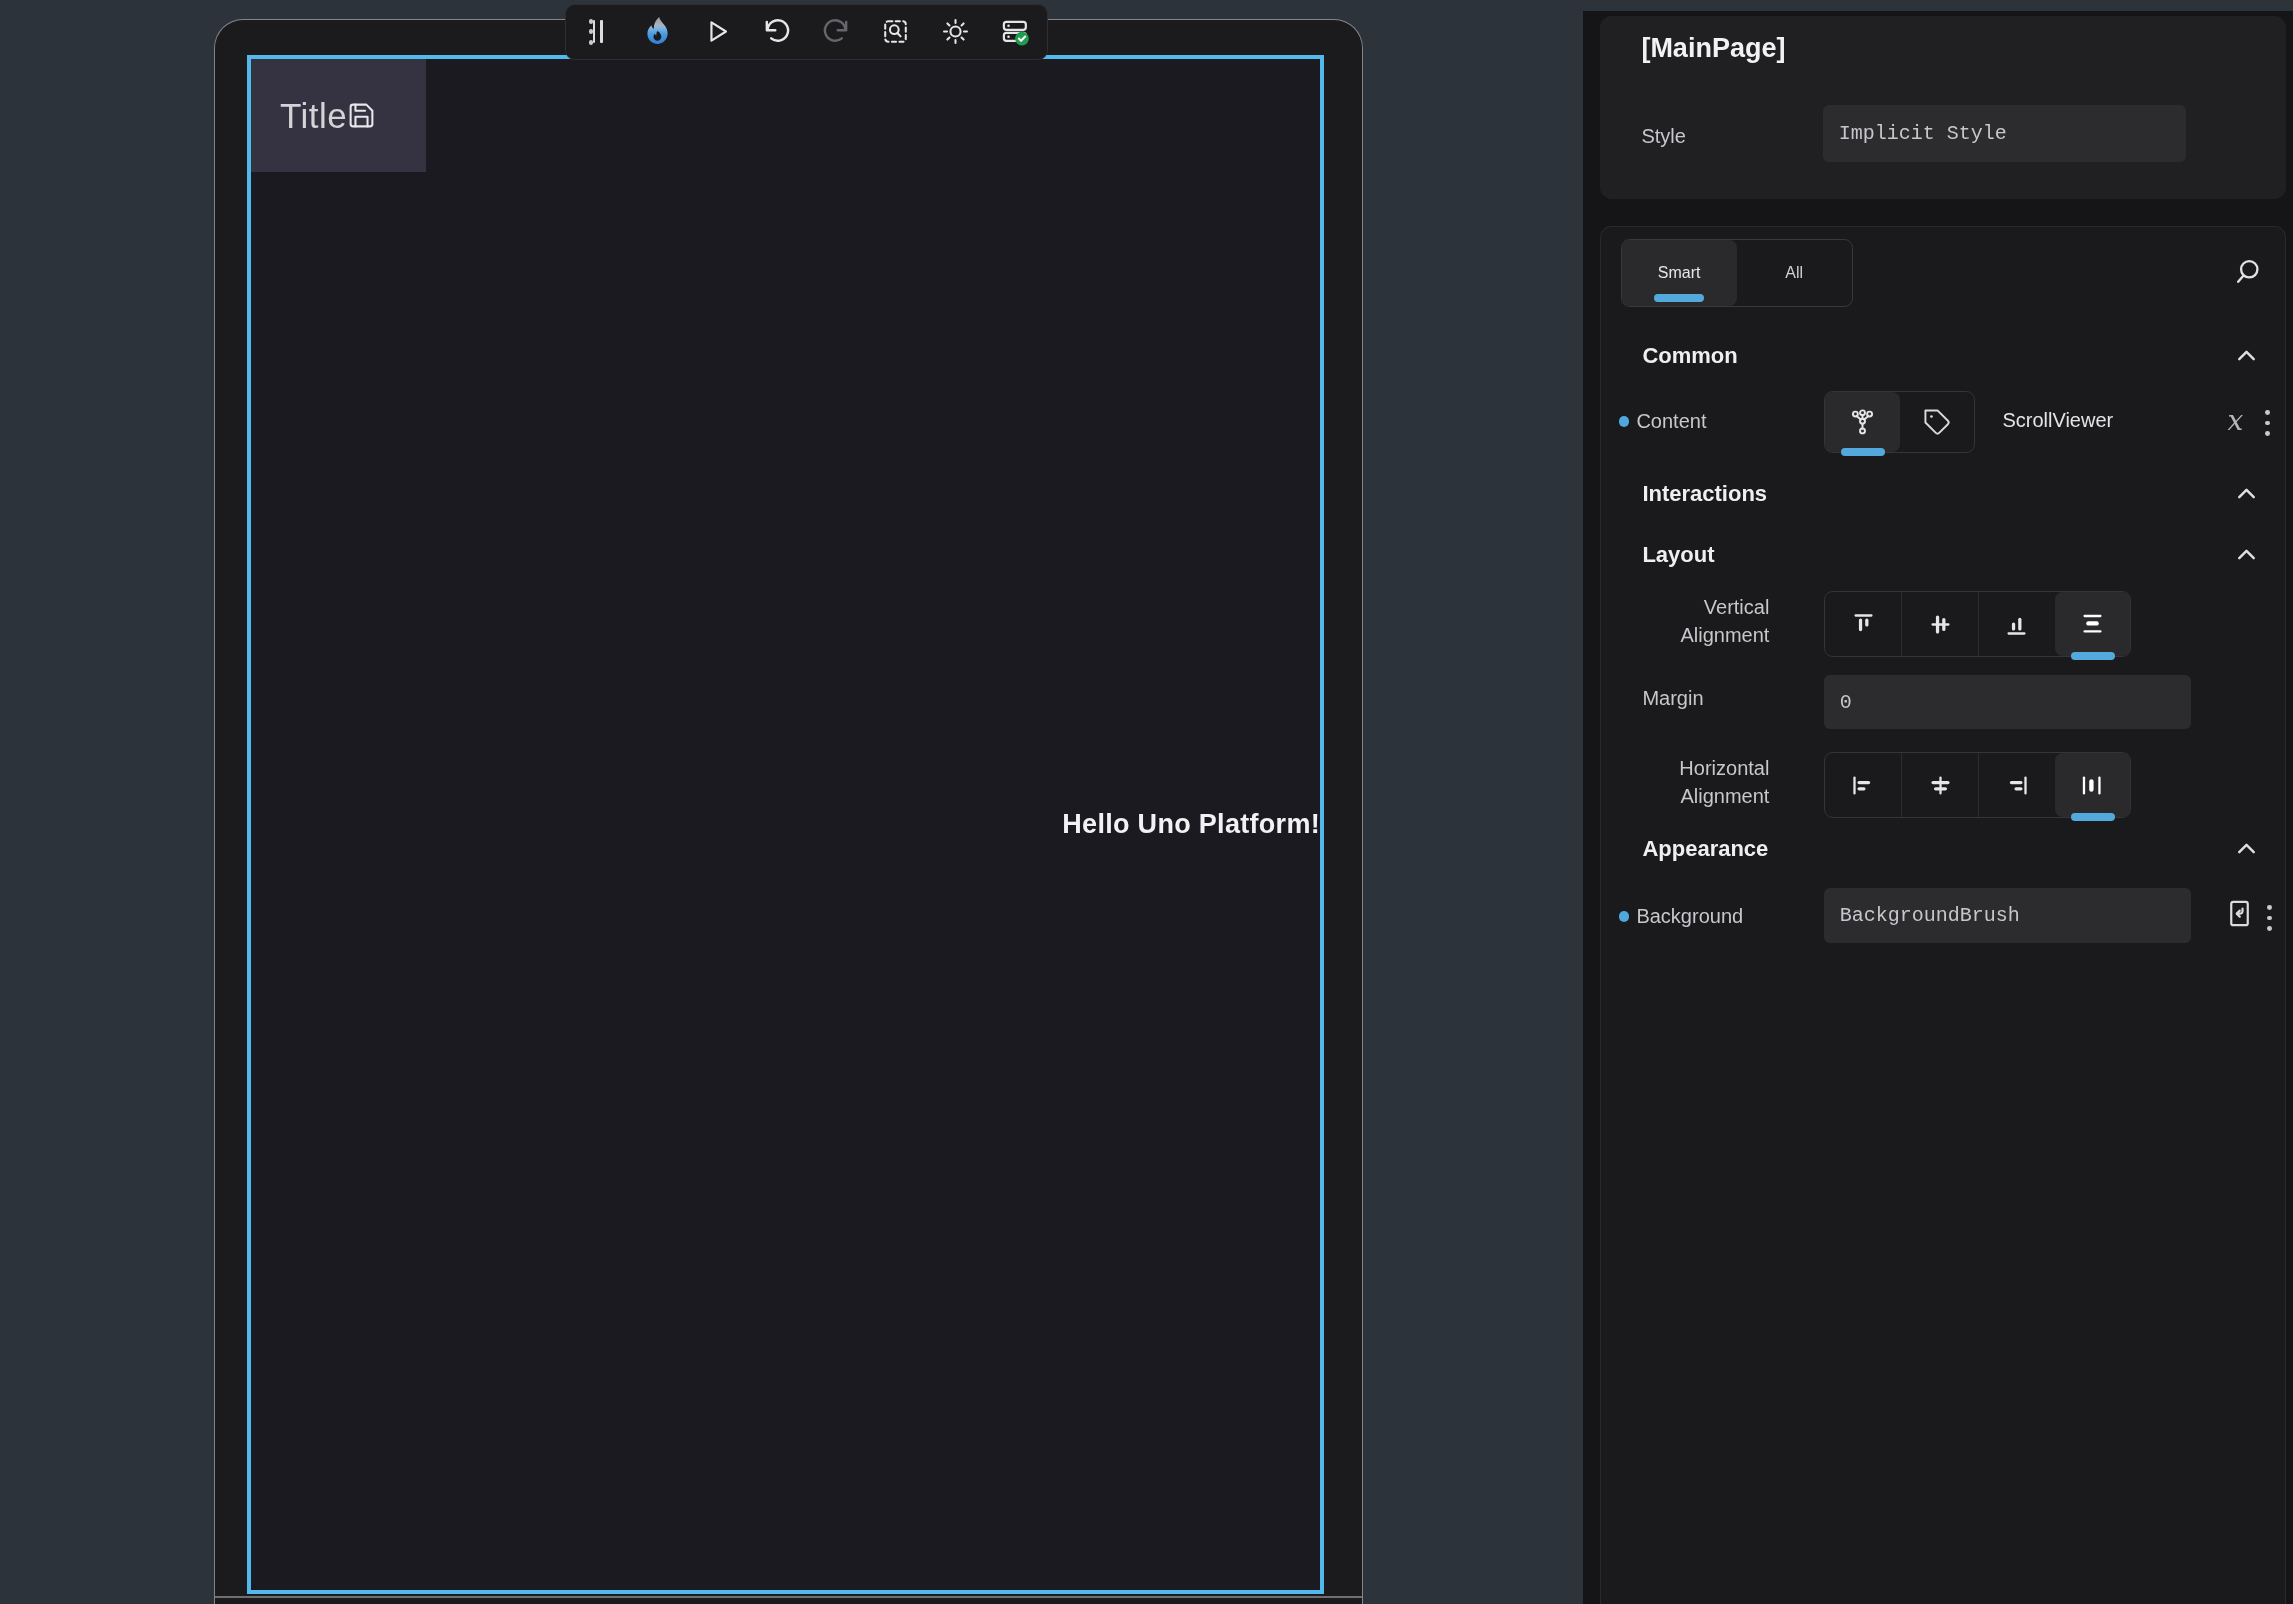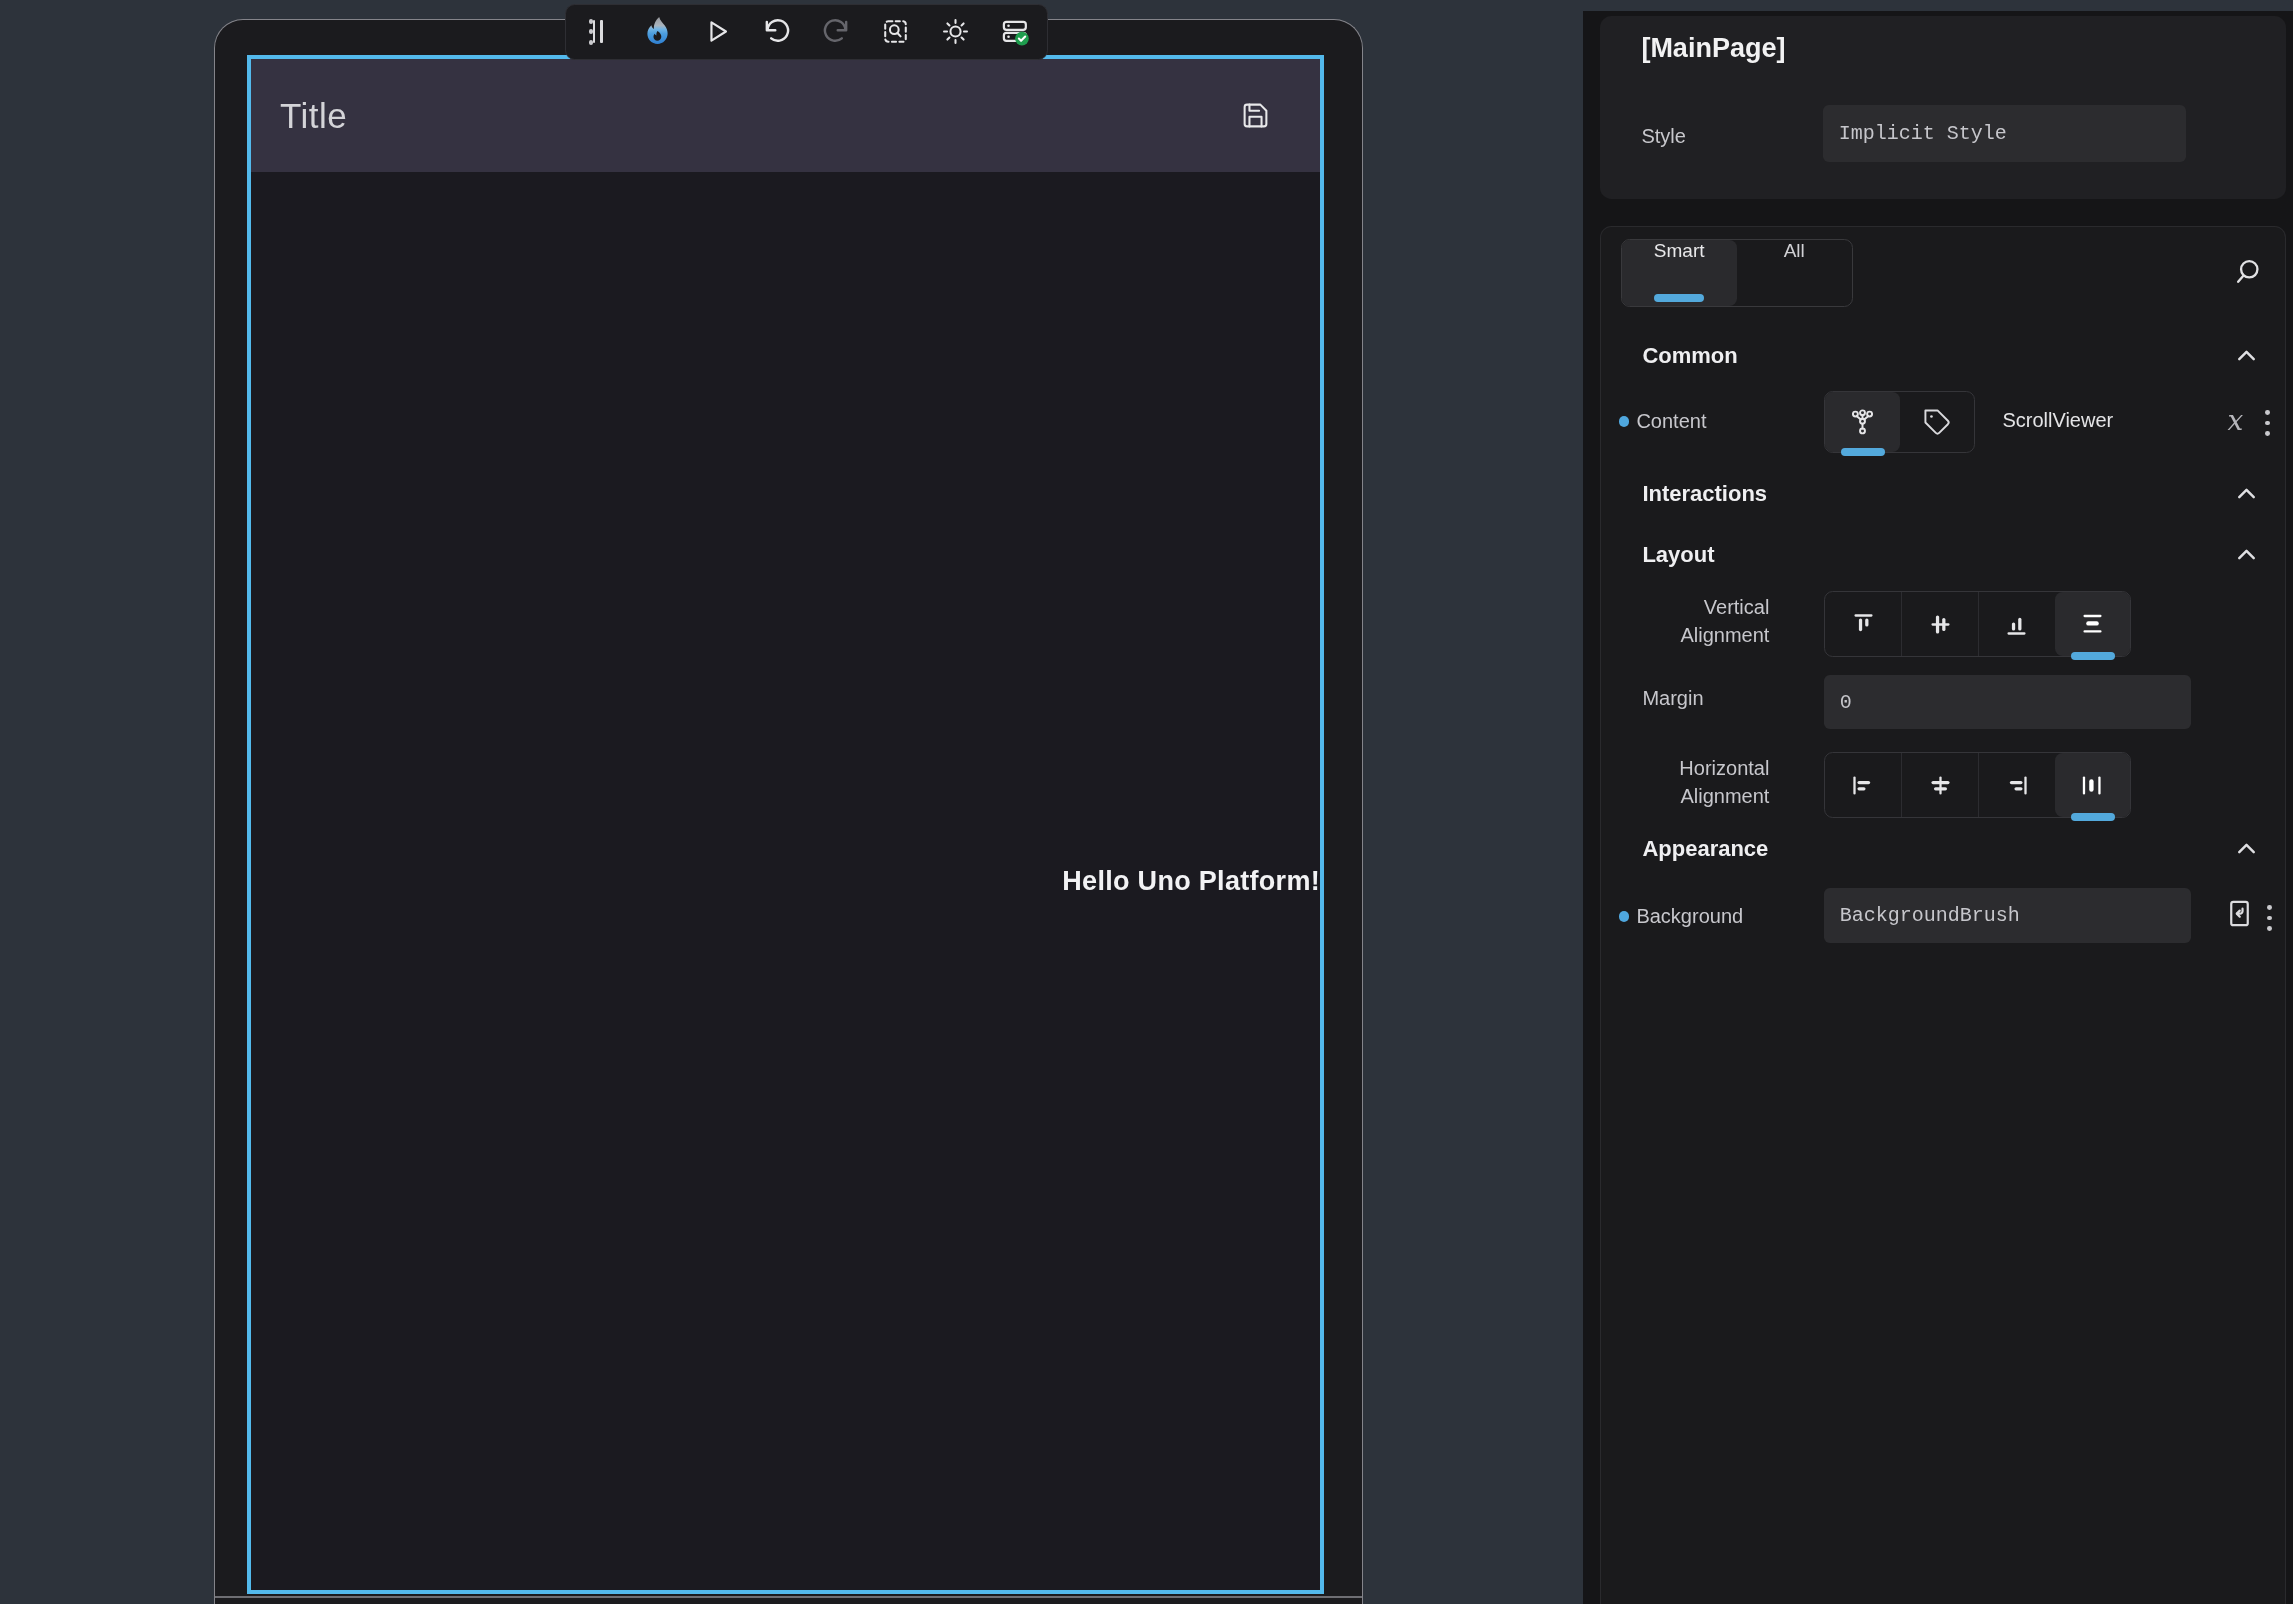--- a/index.html
+++ b/index.html
@@ -6,21 +6,21 @@
   html,body { background:#1a1a1c; }
   body { font-family:"Liberation Sans", sans-serif; }
   .screen { position:relative; width:2293px; height:1605px; background:#2D333B; overflow:hidden; }
 
   
   .device-frame { position:absolute; left:214px; top:19.3px; width:1149px; height:1585px;
     background:#1B1B1E; border:1.9px solid #84848A; border-bottom:none;
     border-radius:29px 29px 0 0; }
   .frame-bottom-line { position:absolute; left:0; right:0; bottom:6.8px; height:1.9px; background:#6E6E73; }
   .selection-rect { position:absolute; left:32px; top:35px; width:1077px; height:1539px;
-    border:4.8px solid #53B9EC; background:#1B1A20; display:flex; flex-direction:column; }
+    border:4.8px solid #53B9EC; background:#1B1A20; display:flex; flex-direction:row; }
   .page-titlebar { height:113px; background:#353241; flex:0 0 auto; display:flex; align-items:center;
     padding:0 50px 0 29px; }
   .page-title { font-size:35px; color:#D4D4D8; letter-spacing:0.5px; }
   .save-btn { margin-left:auto; width:29px; height:29px; display:flex; align-items:center; justify-content:center; cursor:pointer; }
   .page-content { flex:1; background:#1B1A20; display:flex; align-items:center; justify-content:flex-end; }
   .hello-text { color:#F2F2F4; font-size:27px; font-weight:bold; letter-spacing:0.3px; }
 
   
   .toolbar { position:absolute; left:565px; top:3.9px; width:483px; height:56px; background:#1B1B1E;
     border:1px solid #2E2E33; border-radius:9.7px; display:flex; align-items:center;
@@ -39,22 +39,22 @@
   .field { background:#2C2C2F; border:none; outline:none; border-radius:5.8px; color:#C6C6CB;
     font-size:20px; padding:0 15.4px; font-family:Liberation Mono, monospace; }
   .style-label { position:absolute; left:41px; top:109px; }
   .style-field { position:absolute; left:223px; top:89px; width:363px; height:57px; }
 
   .card-props { left:17.4px; top:215px; width:686px; height:1389px; background:#1A1A1C;
     border:1px solid #2A2A2D; border-bottom:none; border-radius:11.6px 11.6px 0 0; }
 
   .tabstrip { position:absolute; left:19.3px; top:11.6px; width:232px; height:68px;
     border:1px solid #39393C; border-radius:8.7px; display:flex; }
-  .tab { flex:1; position:relative; display:flex; justify-content:center;
-    font-size:19px; color:#D0D0D4; cursor:pointer; }
+  .tab { flex:1; position:relative; display:flex; align-items:center; justify-content:center;
+    font-size:16px; color:#D0D0D4; cursor:pointer; }
   .tab.selected { background:#2A2A2D; border-radius:7.7px; color:#E8E8EA; }
   .tab-indicator { position:absolute; bottom:3.9px; left:50%; transform:translateX(-50%);
     width:50px; height:7.7px; border-radius:3.9px; background:#53A9DC; }
   .search-btn { position:absolute; left:626px; top:25px; width:41px; height:41px; display:flex;
     align-items:center; justify-content:center; cursor:pointer; }
 
   .sec-title { position:absolute; left:41px; font-size:22px; font-weight:bold; color:#EFEFF1; }
   .chevron { position:absolute; left:628px; width:35px; height:29px; display:flex; align-items:center;
     justify-content:center; cursor:pointer; }
 

